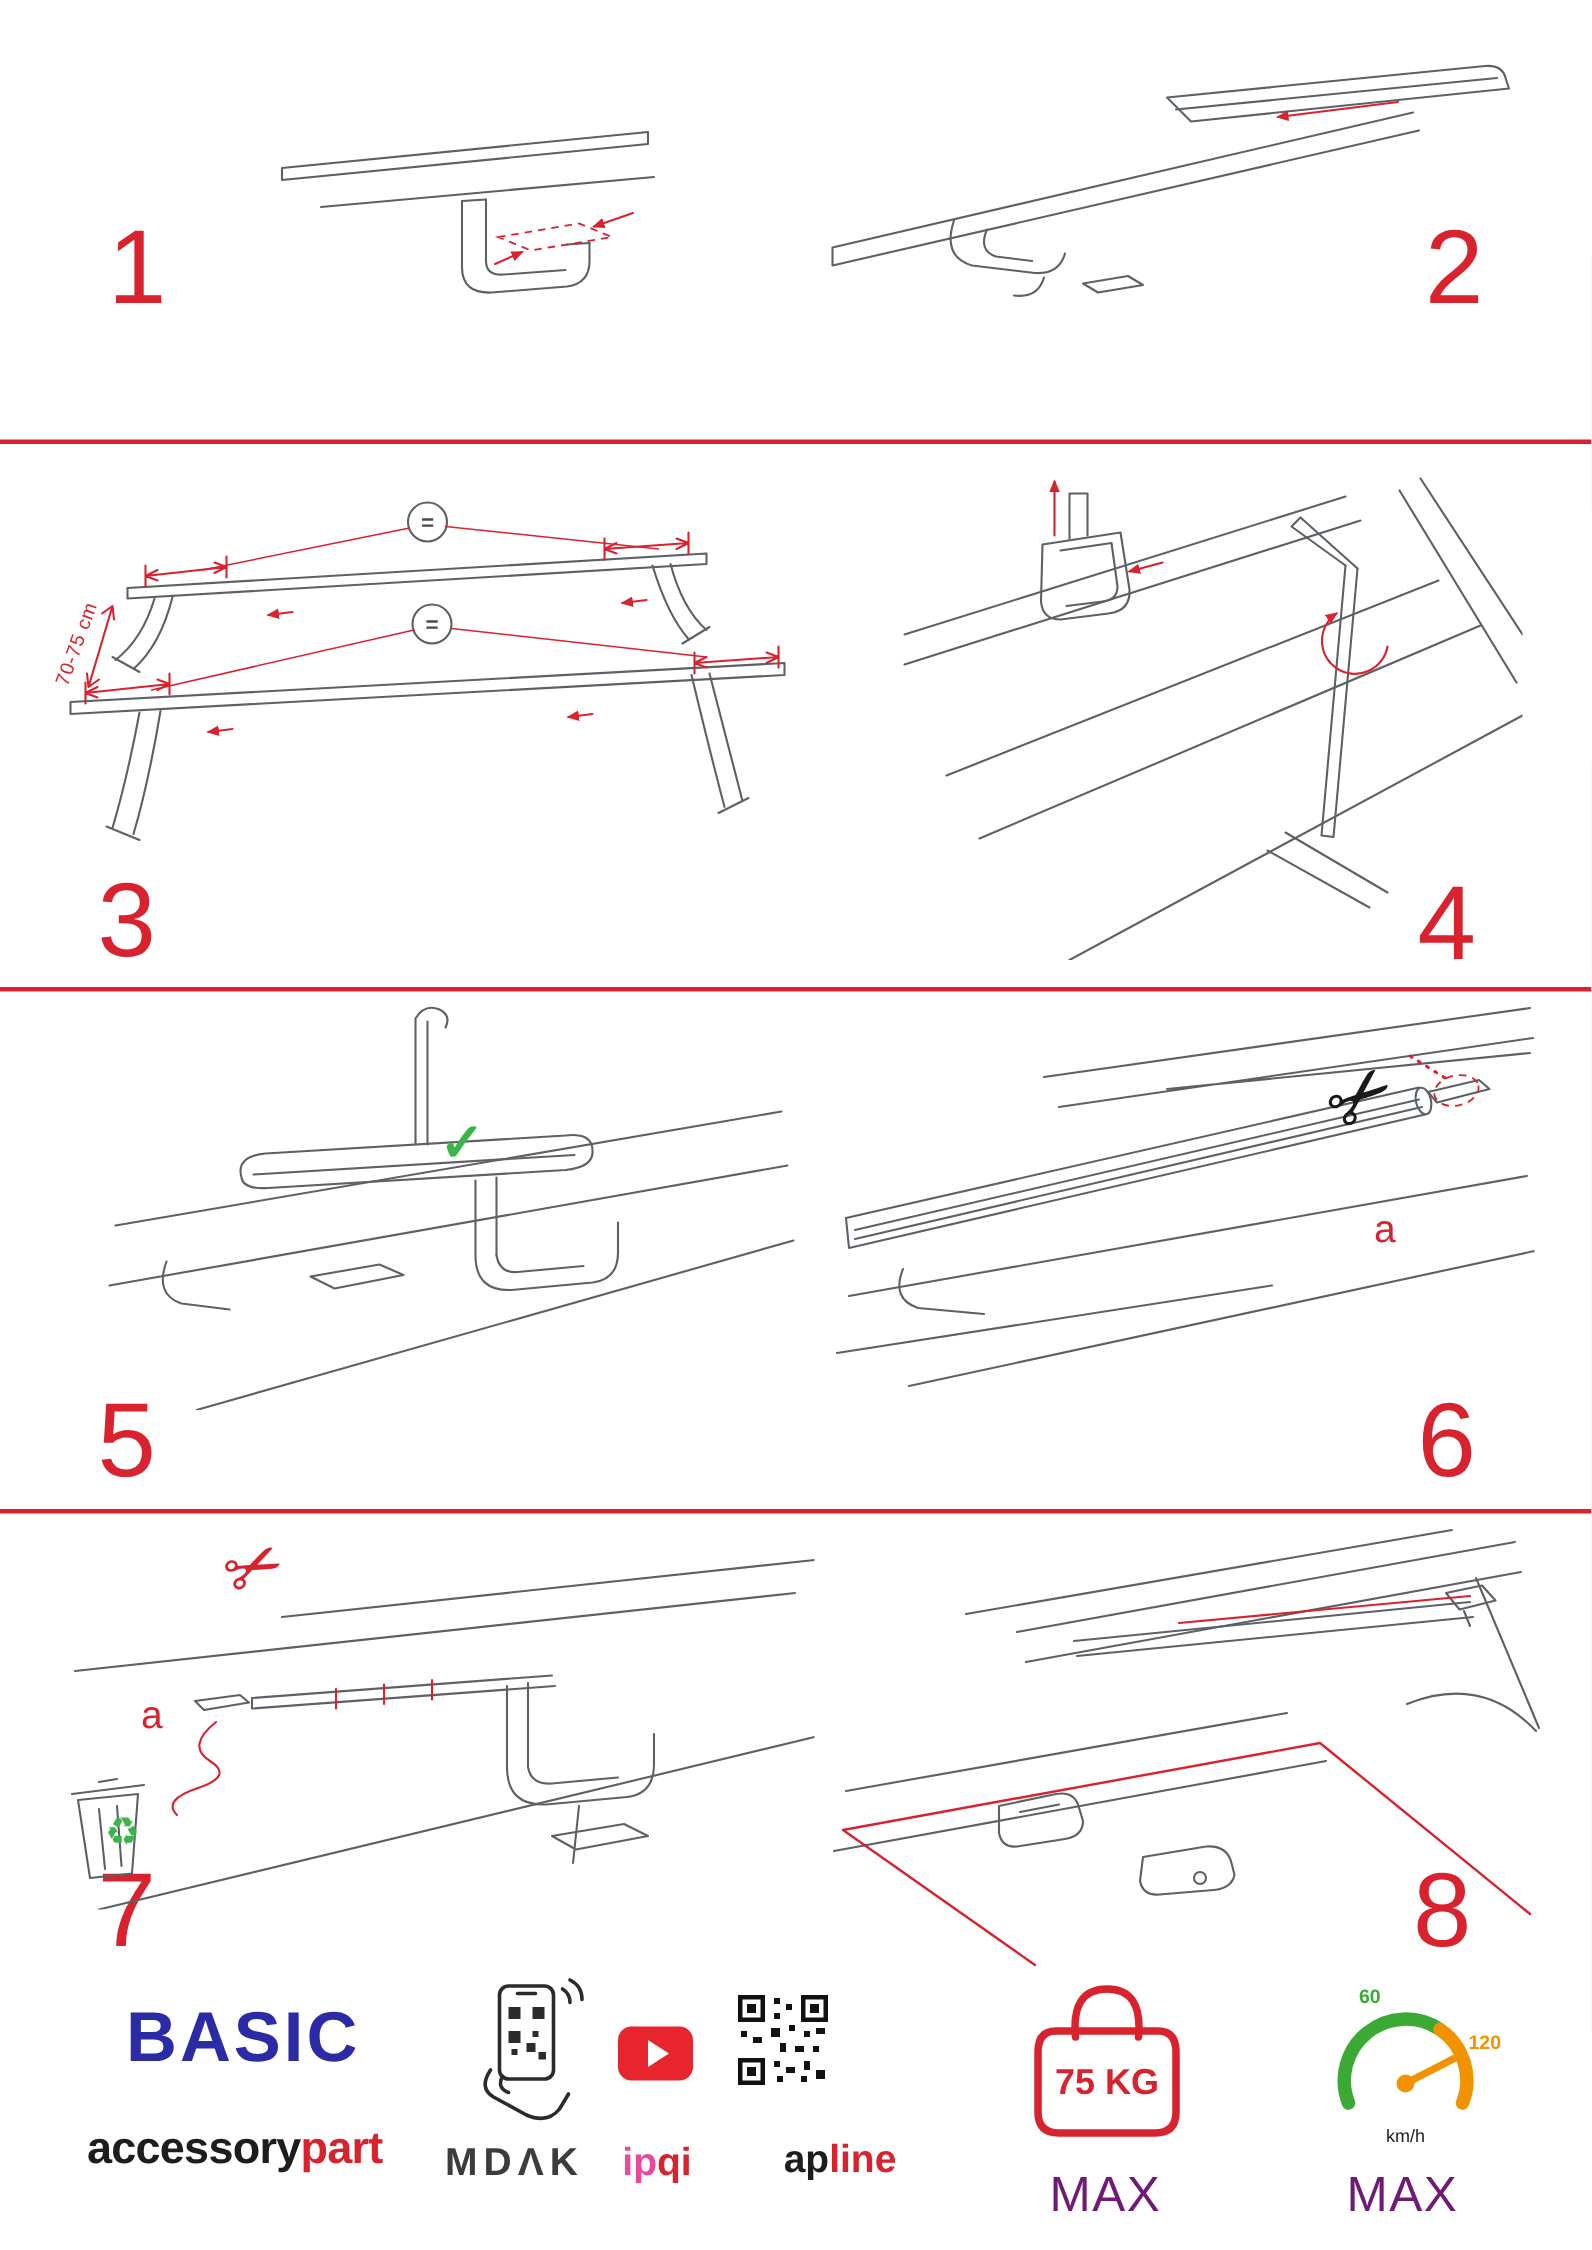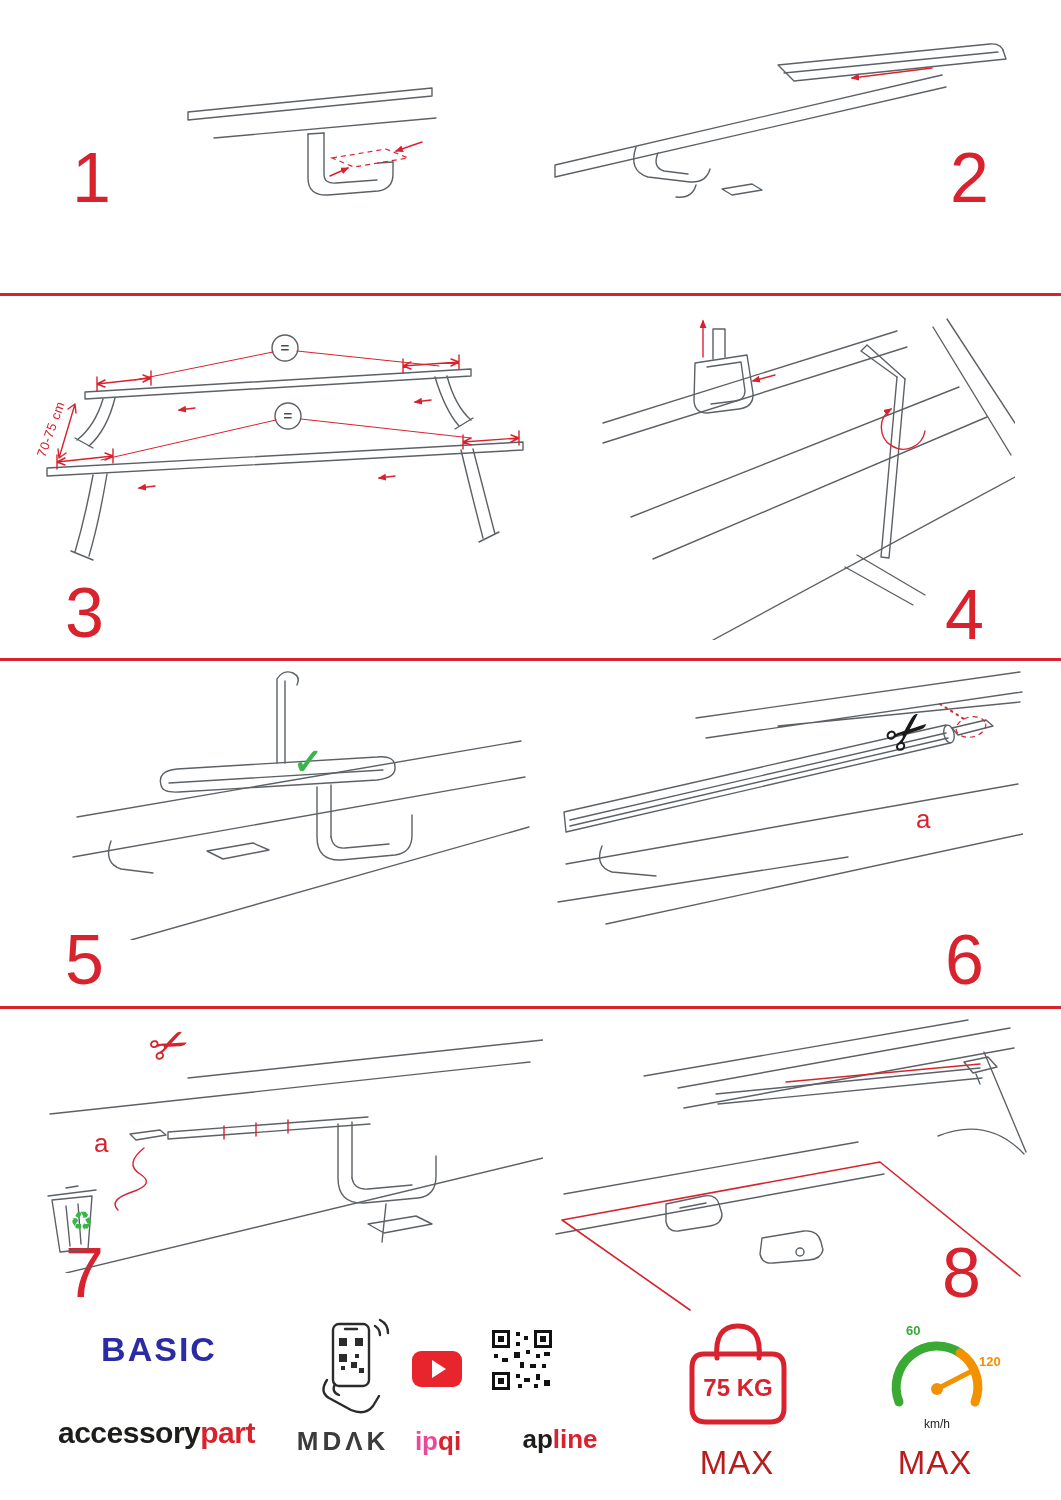--- a/index.html
+++ b/index.html
@@ -17,34 +17,34 @@
   .dim{font-family:"Liberation Sans",sans-serif;font-size:13px;fill:#d8232e;letter-spacing:.5px}
   .glyph{position:absolute;line-height:1}
   .check{left:293px;top:744px;font-size:36px;color:#3bb54a;font-weight:bold}
   .scissors6{left:886px;top:706px;font-size:52px;color:#1a1a1a;transform:rotate(-40deg)}
   .scissors7{left:150px;top:1022px;font-size:46px;color:#d8232e;transform:rotate(-25deg)}
   .label-a{color:#d8232e;font-size:26px}
   .a6{left:916px;top:806px}
   .a7{left:94px;top:1130px}
   .recycle{left:70px;top:1208px;font-size:26px;color:#3bb54a}
   .brand-title{position:absolute;left:84px;top:1330px;width:150px;text-align:center;
-               font-size:34px;font-weight:600;color:#2b2ba6;letter-spacing:2px}
+               font-size:47px;font-weight:600;color:#2b2ba6;letter-spacing:2px}
   .brand-sub{position:absolute;left:58px;top:1416px;width:210px;text-align:left;
              font-size:30px;font-weight:700;color:#1d1d1b;letter-spacing:-0.5px}
   .red-part{color:#d8232e}
   .gray-part{color:#ec4899}
   .partner{position:absolute;font-size:26px;font-weight:600;color:#3c3c3b;text-align:center}
   .mdak{left:288px;top:1426px;width:110px;letter-spacing:4px}
   .ipqi{left:398px;top:1426px;width:80px}
   .apline{left:508px;top:1424px;width:104px;color:#1d1d1b}
   .yt{position:absolute;left:412px;top:1351px;width:50px;height:36px;background:#e8242c;
       border-radius:9px;display:flex;align-items:center;justify-content:center}
   .yt-tri{width:0;height:0;border-left:14px solid #fff;border-top:9px solid transparent;
           border-bottom:9px solid transparent;margin-left:3px}
-  .max-label{position:absolute;font-size:33px;color:#b91c1c;font-weight:500;text-align:center;letter-spacing:1px}
+  .max-label{position:absolute;font-size:33px;color:#701a75;font-weight:500;text-align:center;letter-spacing:1px}
   .max-weight{left:676px;top:1444px;width:122px}
   .max-speed{left:874px;top:1444px;width:122px}
 </style>
 </head>
 <body>
 
 <main class="page">
 
   <div class="step-num" style="left:72px;top:143px">1</div>
   <div class="step-num" style="left:950px;top:143px">2</div>

